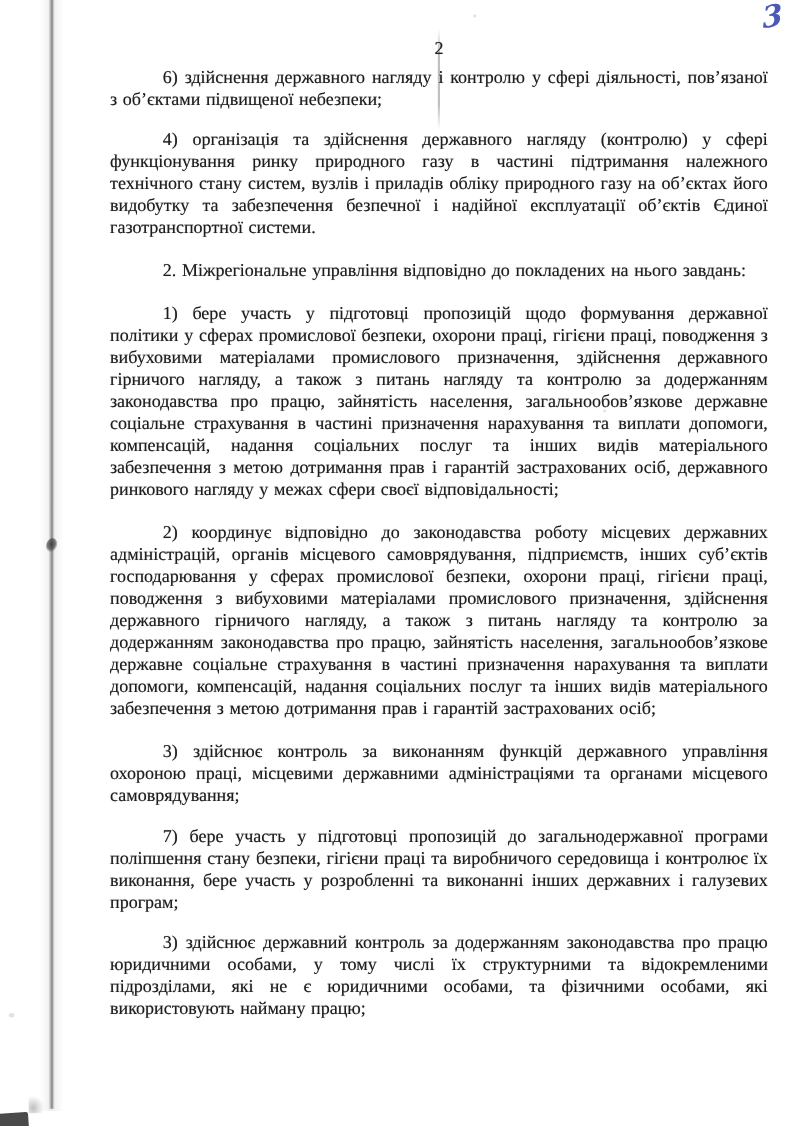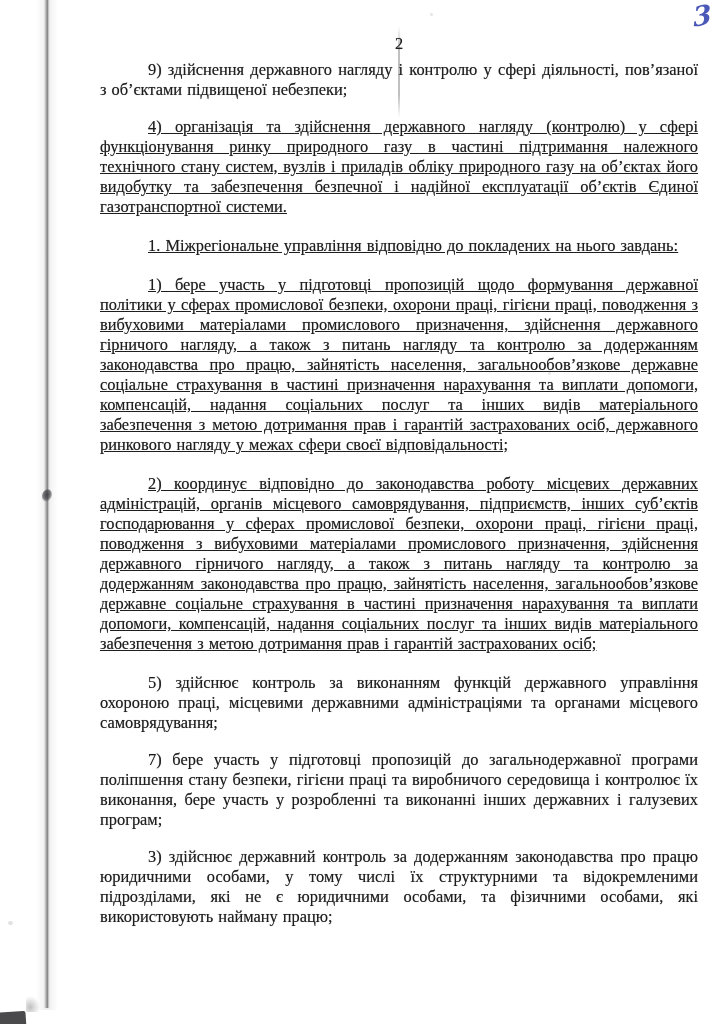--- a/index.html
+++ b/index.html
@@ -115,21 +115,20 @@
     margin: 0 0 6px 0;
   }
   .content p {
     margin: 0 0 17px 0;
     text-align: justify;
     text-indent: 48px;
     word-spacing: 1px;
   }
   .content p.spaced {
     margin-bottom: 19px;
-    text-decoration: underline;
   }
   
   .speck {
     position: absolute;
     border-radius: 50%;
     background: rgba(120,120,120,0.28);
   }
   .s1 { left: 636px; top: 485px; width: 4px; height: 3px; }
   .s2 { left: 548px; top: 372px; width: 3px; height: 3px; background: rgba(130,130,130,0.2); }
   .s3 { left: 8px;  top: 921px; width: 5px; height: 4px; background: rgba(140,140,140,0.25); }
@@ -147,26 +146,26 @@
   <div class="staple-mark"></div>
   <div class="center-fold"></div>
   <div class="corner-mark"></div>
   <div class="corner-mark-shadow"></div>
 
   <div class="handwritten" style="color: rgb(74, 88, 184);">3</div>
 
   <div class="content">
     <div class="page-number">2</div>
 
-    <p>9) здійснення державного нагляду і контролю у сфері діяльності, пов’язаної з об’єктами підвищеної небезпеки;</p>
+    <p>6) здійснення державного нагляду і контролю у сфері діяльності, пов’язаної з об’єктами підвищеної небезпеки;</p>
     <p class="spaced">4) організація та здійснення державного нагляду (контролю) у сфері функціонування ринку природного газу в частині підтримання належного технічного стану систем, вузлів і приладів обліку природного газу на об’єктах його видобутку та забезпечення безпечної і надійної експлуатації об’єктів Єдиної газотранспортної системи.</p>
-    <p class="spaced">1. Міжрегіональне управління відповідно до покладених на нього завдань:</p>
+    <p class="spaced">2. Міжрегіональне управління відповідно до покладених на нього завдань:</p>
     <p class="spaced">1) бере участь у підготовці пропозицій щодо формування державної політики у сферах промислової безпеки, охорони праці, гігієни праці, поводження з вибуховими матеріалами промислового призначення, здійснення державного гірничого нагляду, а також з питань нагляду та контролю за додержанням законодавства про працю, зайнятість населення, загальнообов’язкове державне соціальне страхування в частині призначення нарахування та виплати допомоги, компенсацій, надання соціальних послуг та інших видів матеріального забезпечення з метою дотримання прав і гарантій застрахованих осіб, державного ринкового нагляду у межах сфери своєї відповідальності;</p>
     <p class="spaced">2) координує відповідно до законодавства роботу місцевих державних адміністрацій, органів місцевого самоврядування, підприємств, інших суб’єктів господарювання у сферах промислової безпеки, охорони праці, гігієни праці, поводження з вибуховими матеріалами промислового призначення, здійснення державного гірничого нагляду, а також з питань нагляду та контролю за додержанням законодавства про працю, зайнятість населення, загальнообов’язкове державне соціальне страхування в частині призначення нарахування та виплати допомоги, компенсацій, надання соціальних послуг та інших видів матеріального забезпечення з метою дотримання прав і гарантій застрахованих осіб;</p>
-    <p>5) здійснює контроль за виконанням функцій державного управління охороною праці, місцевими державними адміністраціями та органами місцевого самоврядування;</p>
+    <p>3) здійснює контроль за виконанням функцій державного управління охороною праці, місцевими державними адміністраціями та органами місцевого самоврядування;</p>
     <p>7) бере участь у підготовці пропозицій до загальнодержавної програми поліпшення стану безпеки, гігієни праці та виробничого середовища і контролює їх виконання, бере участь у розробленні та виконанні інших державних і галузевих програм;</p>
     <p>3) здійснює державний контроль за додержанням законодавства про працю юридичними особами, у тому числі їх структурними та відокремленими підрозділами, які не є юридичними особами, та фізичними особами, які використовують найману працю;</p>
   </div>
 
   <div class="speck s1"></div>
   <div class="speck s2"></div>
   <div class="speck s3"></div>
   <div class="speck s4"></div>
   <div class="speck s5"></div>
   <div class="speck s6"></div>

